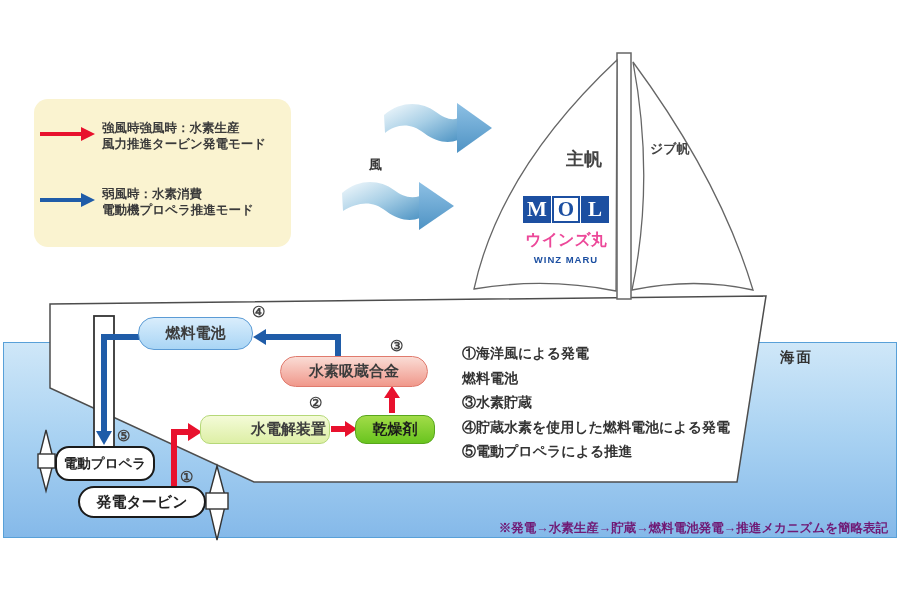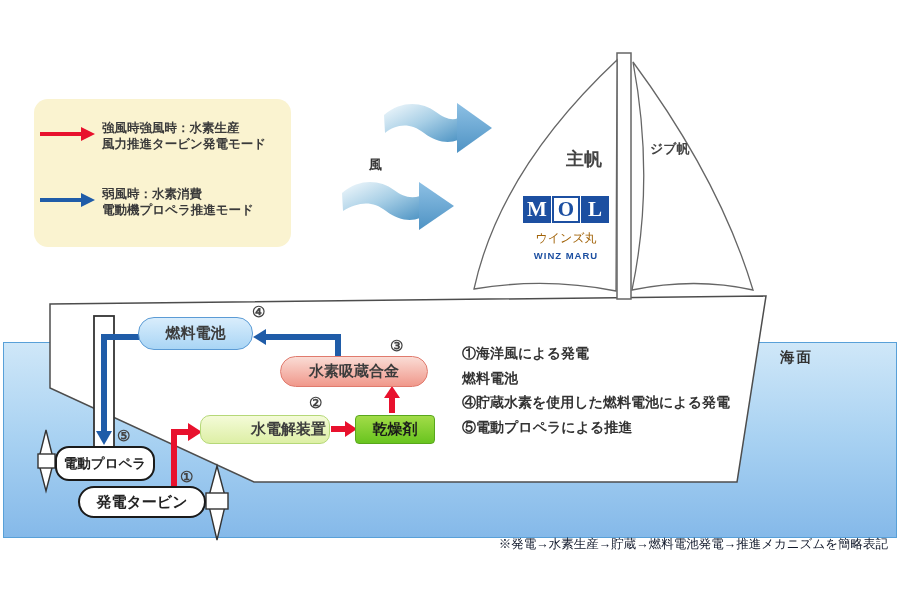--- a/index.html
+++ b/index.html
@@ -47,21 +47,21 @@
     border:1.5px solid #e07a6d;
   }
   .electrolyzer {
     left:200px; top:415px; width:130px; height:29px; font-size:15px;
     background:linear-gradient(180deg,#f4fbd8 0%,#ddefa5 100%);
     border:1.5px solid #b5d878; border-radius:10px;padding-left:47px;
   }
   .desiccant {
     left:355px; top:415px; width:80px; height:29px; font-size:15px; color:#1a1a1a;
     background:linear-gradient(180deg,#a2dc48 0%,#69c41f 100%);
-    border:1.5px solid #58a71c; border-radius:4px;
+    border:1.5px solid #58a71c; border-radius:11px;
   }
   .motor-prop {
     left:55px; top:446px; width:100px; height:35px; font-size:13.5px;
     background:#fff; border:2px solid #1a1a1a; border-radius:14px; color:#222;
   }
   .turbine {
     left:78px; top:486px; width:128px; height:32px; font-size:15px;
     background:#fff; border:2px solid #1a1a1a; border-radius:16px; color:#222;
   }
   
@@ -78,26 +78,26 @@
   .main-sail-label { position:absolute; left:566px; top:147px; font-size:18px; color:#444; font-weight:600; }
   .jib-sail-label  { position:absolute; left:650px; top:140px; font-size:13px; color:#444; font-weight:600; }
   .mol-logo { position:absolute; left:521px; top:196px; width:90px; text-align:center; }
   .mol-squares { display:flex; gap:1px; justify-content:center; }
   .mol-sq {
     width:28px; height:27px; display:flex; align-items:center; justify-content:center;
     font-family:"Liberation Serif", serif; font-weight:bold; font-size:21px;
   }
   .mol-blue { background:#1c4fa1; color:#fff; }
   .mol-white { background:#fff; color:#1c4fa1; border:2px solid #1c4fa1; }
-  .ship-name-jp { margin-top:7px; font-size:12px; font-weight:400; color:#a16207; }
+  .ship-name-jp { margin-top:7px; font-size:16px; font-weight:700; color:#ec4899; }
   .ship-name-en { margin-top:3px; font-size:9.5px; font-weight:700; color:#1c4fa1; letter-spacing:1px; }
   
   .footnote {
-    position:absolute; left:400px; top:536px; width:488px; text-align:right;
-    font-size:12.5px; font-weight:400; color:#0f172a;
+    position:absolute; left:400px; top:520px; width:488px; text-align:right;
+    font-size:12.5px; font-weight:700; color:#701a75;
   }
 </style>
 </head>
 <body>
 
 <div id="canvas">
 
   <div class="water"></div>
 
   <svg class="overlay" width="900" height="600" viewBox="0 0 900 600">
@@ -216,20 +216,21 @@
 
   <span class="marker m1">①</span>
   <span class="marker m2">②</span>
   <span class="marker m3">③</span>
   <span class="marker m4">④</span>
   <span class="marker m5">⑤</span>
 
   <div class="process-list">
     <div>①海洋風による発電</div>
     <div>燃料電池</div>
+    <div>③水素貯蔵</div>
     <div>④貯蔵水素を使用した燃料電池による発電</div>
     <div>⑤電動プロペラによる推進</div>
   </div>
 
   <div class="sea-label">海面</div>
 
   <div class="footnote">※発電→水素生産→貯蔵→燃料電池発電→推進メカニズムを簡略表記</div>
 
 </div>
 

